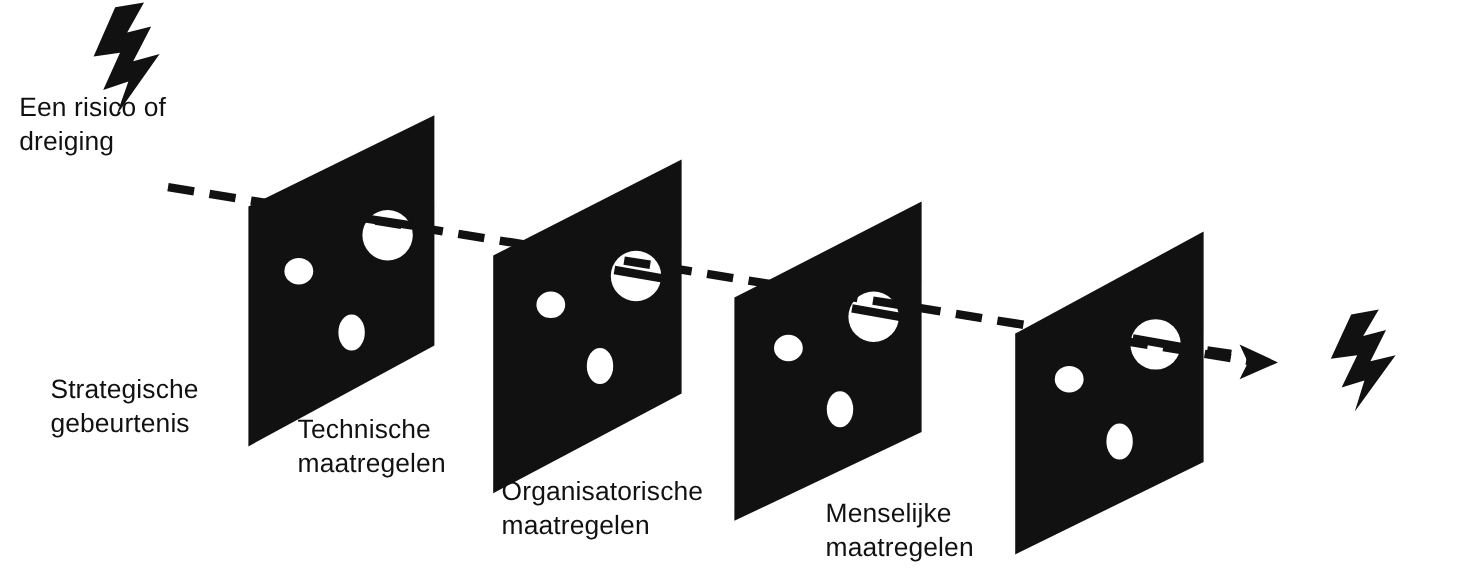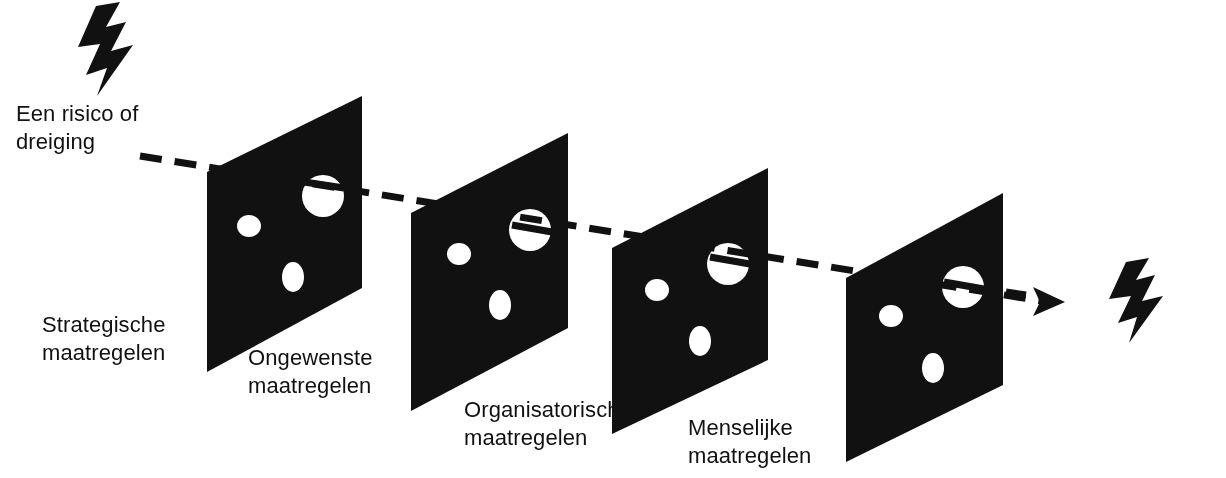--- a/index.html
+++ b/index.html
@@ -27,24 +27,24 @@
   }
   .label {
     position: absolute;
     color: #111111;
     font-family: "Liberation Sans", sans-serif;
     font-size: 22px;
     line-height: 1.28;
     white-space: pre-line;
     letter-spacing: 0.1px;
   }
-  #label-risk   { left: 16px;  top: 100px;  }
+  #label-risk   { left: 16px;  top: 76px;  }
   #label-strat  { left: 42px;  top: 311px; }
   #label-tech   { left: 248px; top: 344px; }
-  #label-org    { left: 418px; top: 396px; margin-left: 46px; }
+  #label-org    { left: 418px; top: 396px; }
   #label-human  { left: 688px; top: 414px; }
   #label-event  { left: 1065px; top: 363px; }
 </style>
 </head>
 <body>
 
 <div id="diagram-root">
 
   <svg id="diagram-svg" viewBox="0 0 1226 478" xmlns="http://www.w3.org/2000/svg">
 
@@ -120,23 +120,23 @@
     <g>
       <path d="M 1126 262 L 1109 299 L 1131 296 L 1118 323 L 1137 317 L 1129 343 L 1163 296 L 1142 301 L 1155 275 L 1136 280 L 1149 258 Z" fill="#111111"></path>
     </g>
 
   </svg>
 
   <div class="label" id="label-risk">Een risico of
 dreiging</div>
 
   <div class="label" id="label-strat">Strategische
-maatregelen</div>
+gebeurtenis</div>
 
-  <div class="label" id="label-tech">Ongewenste
+  <div class="label" id="label-tech">Technische
 maatregelen</div>
 
   <div class="label" id="label-org">Organisatorische
 maatregelen</div>
 
   <div class="label" id="label-human">Menselijke
 maatregelen</div>
 
 
 </div>

